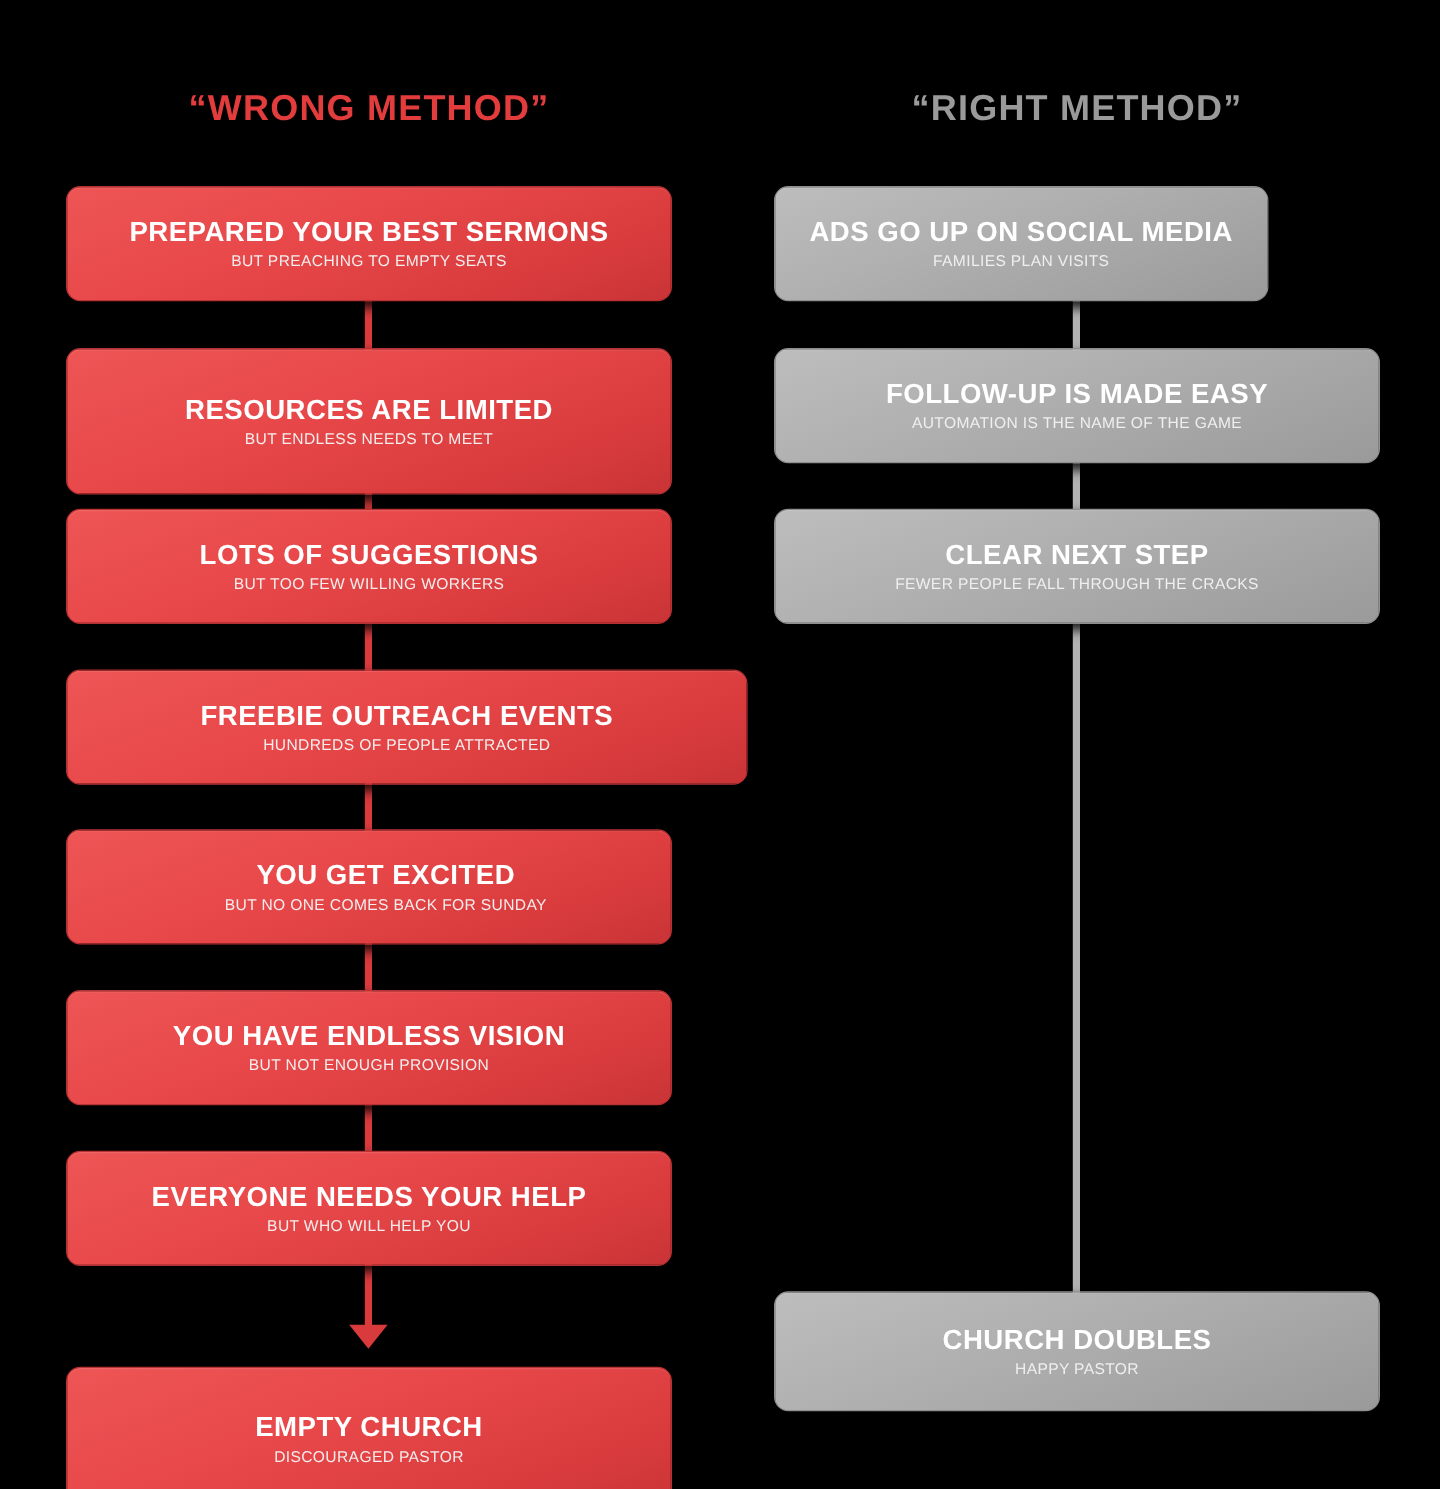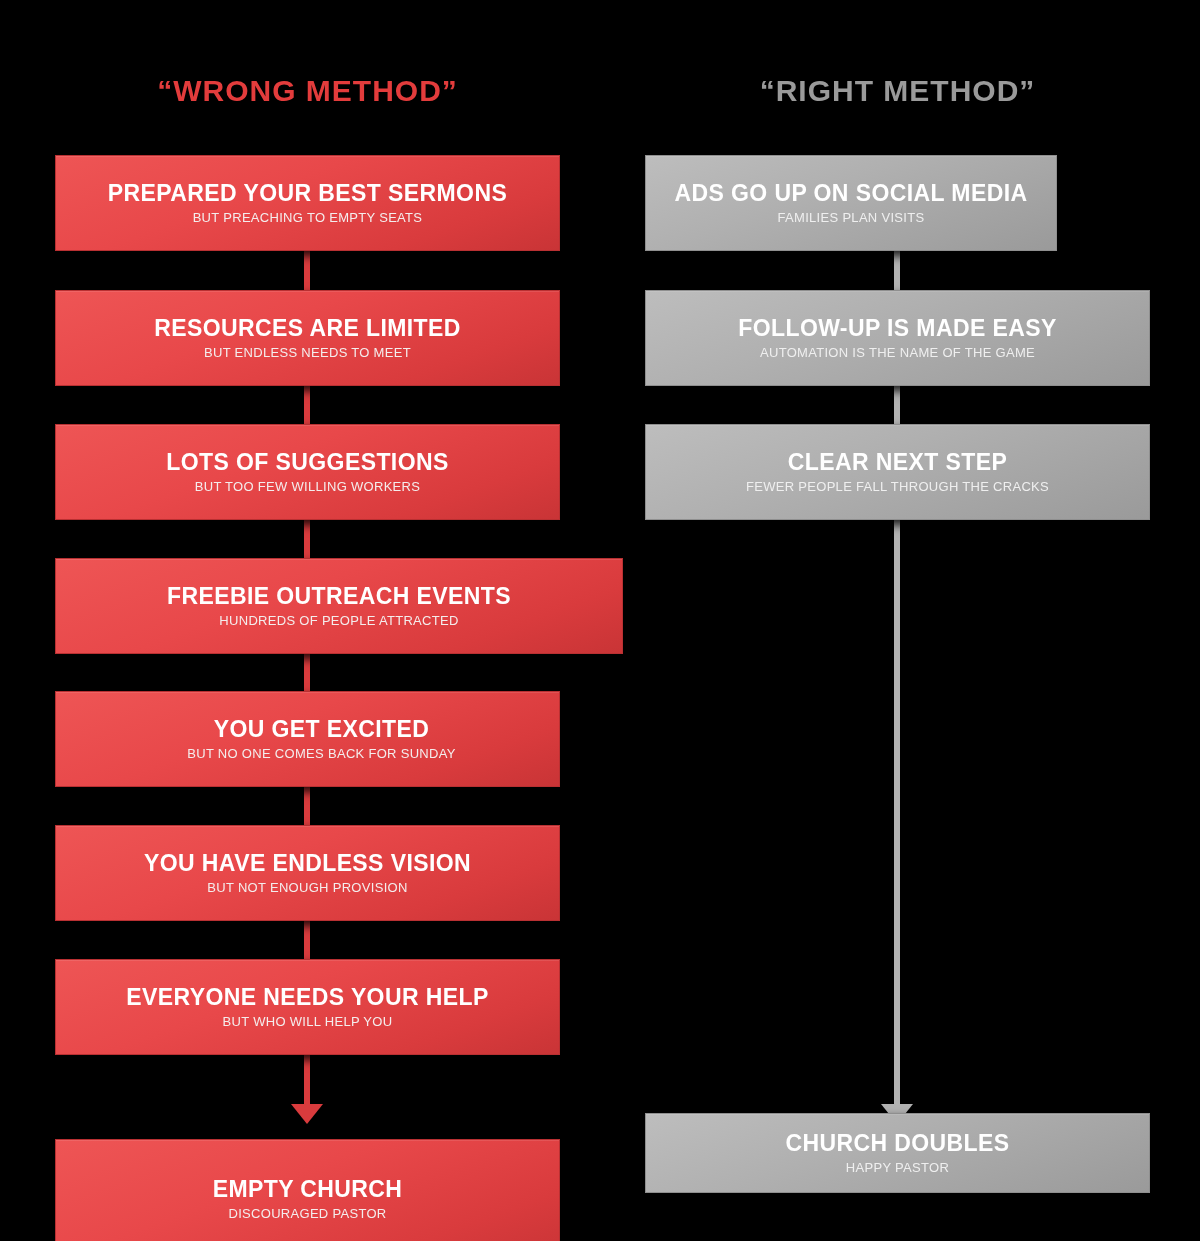--- a/index.html
+++ b/index.html
@@ -25,21 +25,21 @@
     text-shadow:2px 2px 0 rgba(0,0,0,.55);
   }
   .col-title.right{
     left:645px;top:74px;width:505px;
     color:#9a9a9a;
     text-shadow:2px 2px 0 rgba(0,0,0,.55);
   }
 
   .node{
     position:absolute;
-    border-radius:0;
+    border-radius:12px;
     box-sizing:border-box;
     display:flex;
     flex-direction:column;
     align-items:center;
     justify-content:center;
     box-shadow:0 5px 9px rgba(0,0,0,.85), 0 1px 0 rgba(255,255,255,.10) inset;
     overflow:hidden;
   }
   .node.red{
     background:linear-gradient(160deg,#ee5555 0%,#e8484a 40%,#d93b3d 78%,#c93436 100%);
@@ -98,21 +98,21 @@
   <div class="connector red" style="left:304px;top:786px;height:45px;"></div>
   <div class="connector red" style="left:304px;top:919px;height:45px;"></div>
   <div class="connector red" style="left:304px;top:1053px;height:55px;"></div>
   <div class="arrow red" style="left:291px;top:1104px;"></div>
 
   <div class="node red" style="left:55px;top:155px;width:505px;height:96px;">
     <div class="title">PREPARED YOUR BEST SERMONS</div>
     <div class="sub">BUT PREACHING TO EMPTY SEATS</div>
   </div>
 
-  <div class="node red" style="left:55px;top:290px;width:505px;height:96px;">
+  <div class="node red" style="left:55px;top:290px;width:505px;height:122px;">
     <div class="title">RESOURCES ARE LIMITED</div>
     <div class="sub">BUT ENDLESS NEEDS TO MEET</div>
   </div>
 
   <div class="node red" style="left:55px;top:424px;width:505px;height:96px;">
     <div class="title">LOTS OF SUGGESTIONS</div>
     <div class="sub">BUT TOO FEW WILLING WORKERS</div>
   </div>
 
   <div class="node red" style="left:55px;top:558px;width:568px;height:96px;">
@@ -155,18 +155,18 @@
   <div class="node gray" style="left:645px;top:290px;width:505px;height:96px;">
     <div class="title">FOLLOW-UP IS MADE EASY</div>
     <div class="sub">AUTOMATION IS THE NAME OF THE GAME</div>
   </div>
 
   <div class="node gray" style="left:645px;top:424px;width:505px;height:96px;">
     <div class="title">CLEAR NEXT STEP</div>
     <div class="sub">FEWER PEOPLE FALL THROUGH THE CRACKS</div>
   </div>
 
-  <div class="node gray" style="left:645px;top:1113px;width:505px;height:80px;">
+  <div class="node gray" style="left:645px;top:1076px;width:505px;height:100px;">
     <div class="title">CHURCH DOUBLES</div>
     <div class="sub">HAPPY PASTOR</div>
   </div>
 
 </div>
 
 </body></html>

